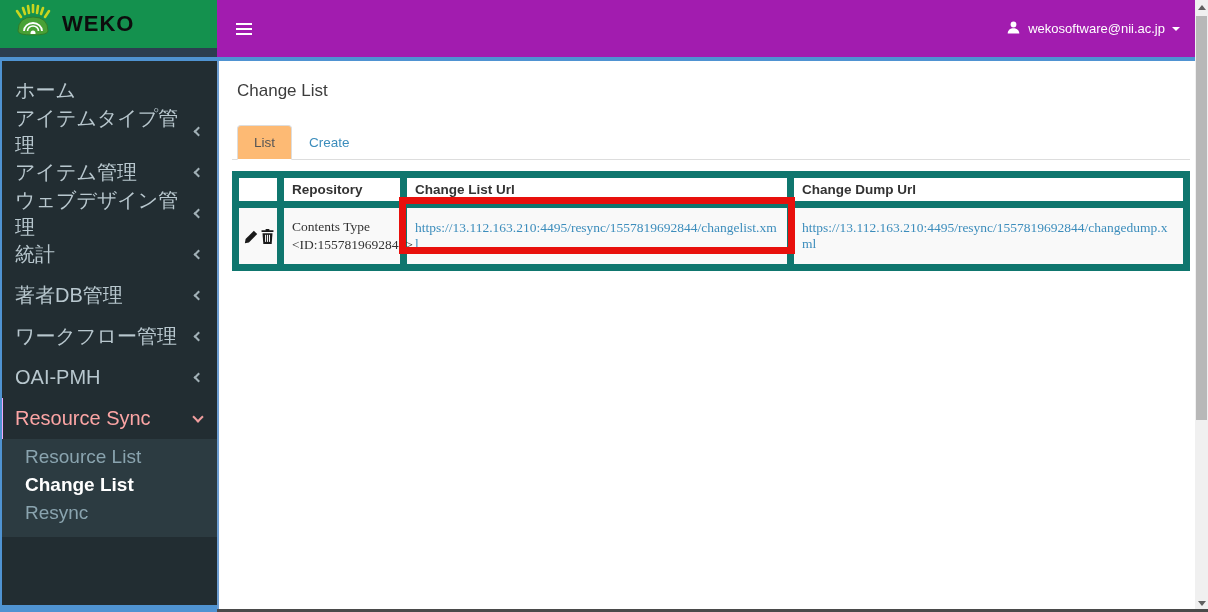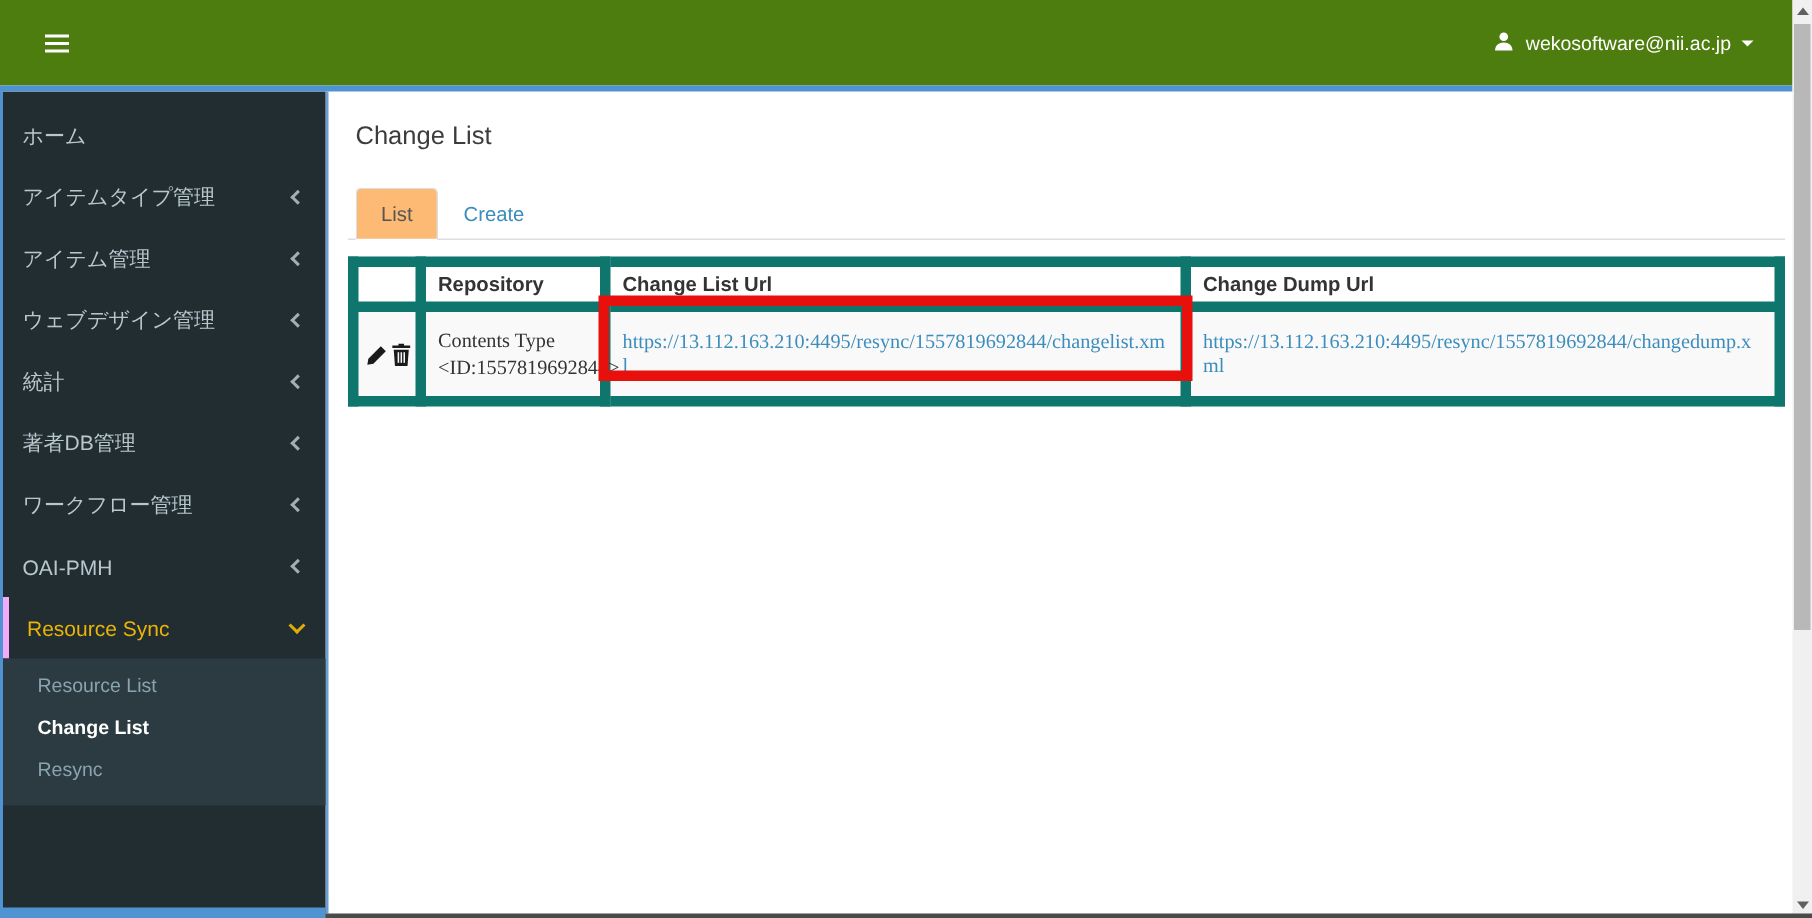--- a/index.html
+++ b/index.html
@@ -9,38 +9,38 @@
     background:#fff;
     font-family:"Liberation Sans","DejaVu Sans",sans-serif;
     color:#333;
   }
 
   
   .topbar { position:absolute; left:0; top:0; width:1195px; height:57px; display:flex; }
   .logo-area { width:217px; height:57px; background:#2c3e50; }
   .logo-green { height:48px; background:#14914e; display:flex; align-items:center; padding-left:13px; gap:9px; }
   .brand-text { font-size:22px; font-weight:bold; color:#0d0d0d; letter-spacing:1px; }
-  .navbar { flex:1; background:#4d7c0f; display:flex; align-items:center; justify-content:space-between; padding:0 26px; }
+  .navbar { flex:1; background:#a21caf; display:flex; align-items:center; justify-content:space-between; padding:0 15px; }
   .hamburger { display:flex; flex-direction:column; gap:3px; cursor:pointer; padding:6px 4px; }
   .hamburger span { display:block; width:16px; height:2px; background:#fff; }
   .user-menu { display:flex; align-items:center; gap:7px; color:#fff; font-size:13px; cursor:pointer; }
   .caret-down { width:0; height:0; border-left:4px solid transparent; border-right:4px solid transparent; border-top:4px solid #fff; }
 
   .blue-underline { position:absolute; left:0; top:57px; width:1195px; height:4px; background:#4f93d2; z-index:6; }
   .left-blue-edge { position:absolute; left:0; top:61px; bottom:0; width:2px; background:#4f93d2; z-index:28; }
 
   
   .sidebar { position:absolute; left:0; top:61px; width:217px; bottom:0; background:#222d32; z-index:5; }
   .nav-list { list-style:none; padding-top:9px; }
-  .nav-item { height:41px; display:flex; align-items:center; justify-content:space-between; padding:0 15px; color:#b8c7ce; font-size:14px; cursor:pointer;text-align:center; }
-  .nav-item.active { border-left:6px solid #f0abfc; padding-left:12px; color:#eab308; }
+  .nav-item { height:41px; display:flex; align-items:center; justify-content:space-between; padding:0 15px; color:#b8c7ce; font-size:20px; cursor:pointer; }
+  .nav-item.active { border-left:3px solid #f0abfc; padding-left:12px; color:#fca5a5; }
   .chev-left { width:7px; height:7px; border-left:2px solid currentColor; border-bottom:2px solid currentColor; transform:rotate(45deg); opacity:.85; }
   .chev-down { width:8px; height:8px; border-left:2px solid currentColor; border-bottom:2px solid currentColor; transform:rotate(-45deg); margin-top:-4px; opacity:.95; }
   .submenu { background:#2c3b41; padding:4px 0 10px; list-style:none; }
-  .submenu-item { height:28px; line-height:28px; padding-left:25px; color:#8aa4af; font-size:13px; cursor:pointer; }
+  .submenu-item { height:28px; line-height:28px; padding-left:25px; color:#8aa4af; font-size:19px; cursor:pointer; }
   .submenu-item.active { color:#fff; font-weight:bold; }
 
   
   .content { position:absolute; left:217px; top:61px; right:13px; bottom:3px; background:#fff; border-left:2px solid #6d9dd1; }
   .page-title { margin:20px 0 0 18px; font-size:17px; color:#3c3c3c; font-weight:normal; }
   .tabs { display:flex; margin:24px 5px 0 13px; border-bottom:1px solid #ddd; padding-left:5px; list-style:none; }
   .tab { padding:9px 16px; font-size:13.5px; margin-bottom:-1px; border:1px solid transparent; border-radius:4px 4px 0 0; cursor:pointer; }
   .tab.active { background:#fdba74; border-color:#ddd #ddd #fff; color:#555; }
   .tab.inactive { color:#3c8dbc; }
 
@@ -70,20 +70,42 @@
   .sb-thumb { position:absolute; top:16px; left:1px; width:11px; height:404px; background:#b8b8b8; cursor:pointer; }
 
   
   .bottom-blue { position:absolute; left:0; bottom:0; width:217px; height:7px; background:#4f93d2; z-index:32; }
   .bottom-dark { position:absolute; left:217px; right:0; bottom:0; height:3px; background:#4a4a4a; z-index:32; }
 </style>
 </head>
 <body>
 
 <div class="topbar">
+  <div class="logo-area">
+    <div class="logo-green">
+      <span>
+        <svg width="40" height="36" viewBox="0 0 40 36">
+          <g stroke="#c9d51f" stroke-width="2.6" stroke-linecap="round">
+            <line x1="8" y1="13" x2="4" y2="7"></line>
+            <line x1="12" y1="10" x2="10" y2="4"></line>
+            <line x1="16" y1="9" x2="15" y2="2"></line>
+            <line x1="20" y1="8" x2="20" y2="1"></line>
+            <line x1="24" y1="9" x2="25" y2="2"></line>
+            <line x1="28" y1="10" x2="30" y2="4"></line>
+            <line x1="32" y1="13" x2="36" y2="7"></line>
+          </g>
+          <path d="M5 27 Q5 13 20 13 Q35 13 35 27 Q35 31 20 31 Q5 31 5 27 Z" fill="#49a135" stroke="#2f7d2b" stroke-width="1"></path>
+          <path d="M11 27 A9 8 0 0 1 29 27" fill="none" stroke="#fff" stroke-width="1.8"></path>
+          <path d="M14.5 27 A5.5 5 0 0 1 25.5 27" fill="none" stroke="#fff" stroke-width="1.6"></path>
+          <path d="M17.5 29 A2.5 2.6 0 0 1 22.5 29 L22.5 30 L17.5 30 Z" fill="#fff"></path>
+        </svg>
+      </span>
+      <span class="brand-text">WEKO</span>
+    </div>
+  </div>
   <div class="navbar">
     <div class="hamburger">
       <span></span>
         <span></span>
         <span></span>
     </div>
     <div class="user-menu">
       <span>
         <svg width="15" height="15" viewBox="0 0 16 16" fill="#fff">
           <circle cx="8" cy="4.8" r="3.1"></circle>

